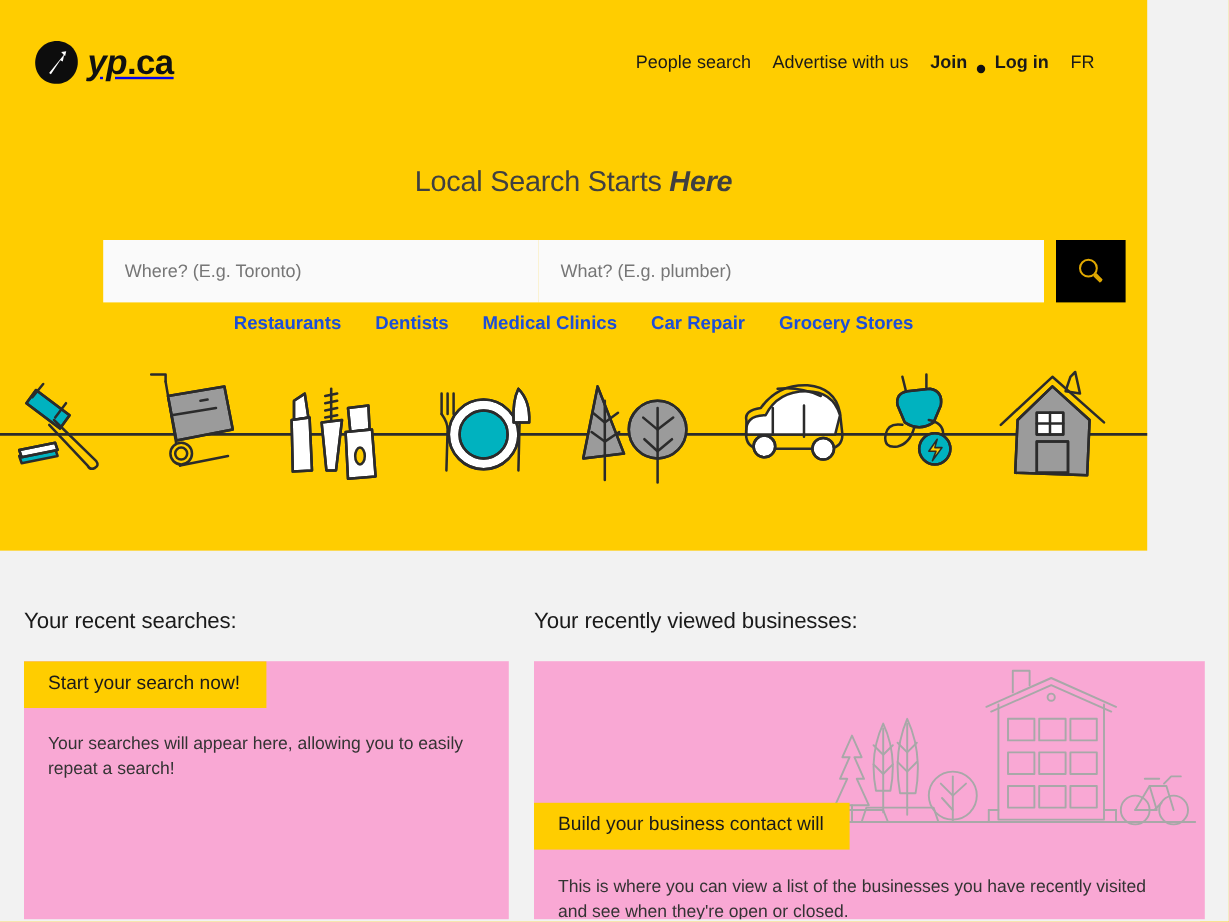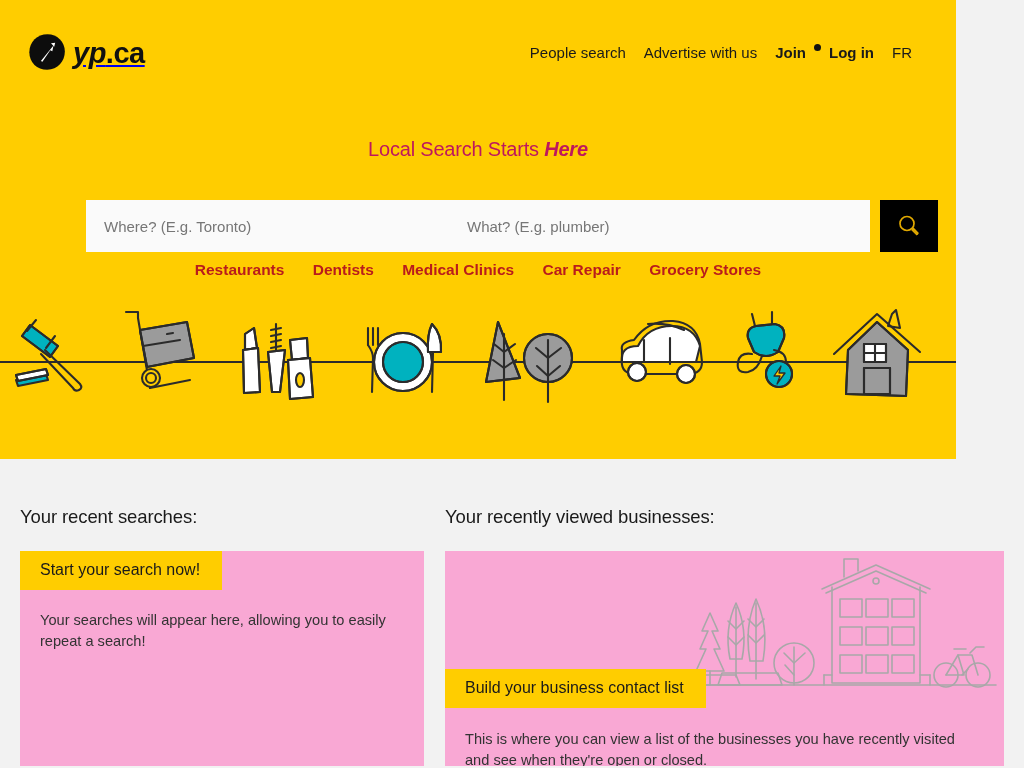--- a/index.html
+++ b/index.html
@@ -46,21 +46,21 @@
     line-height: 1;
     position: relative;
     top: 1px;
   }
   .logo-text .dotca { font-style: normal; }
 
   .nav {
     position: absolute;
     right: 44px; top: 44px;
     display: flex;
-    align-items: flex-start;
+    align-items: flex-end;
     gap: 0;
     font-size: 15px;
   }
   .nav a {
     color: #1a1a1a;
     text-decoration: none;
     white-space: nowrap;
   }
   .nav .sp { display: inline-block; width: 18px; }
   .nav .b { font-weight: bold; }
@@ -69,22 +69,22 @@
     width: 7px; height: 7px;
     border-radius: 50%;
     background: #111;
     margin: 0 8px;
   }
 
   .tagline {
     position: absolute;
     top: 138px; left: 0; right: 0;
     text-align: center;
-    font-size: 20px;
-    color: #be185d;
+    font-size: 24px;
+    color: #404040;
     letter-spacing: -0.2px;
   }
   .tagline .hl {
     font-weight: bold;
     font-style: italic;
   }
 
   
   .searchbar {
     position: absolute;
@@ -117,21 +117,21 @@
   }
 
   .cats {
     position: absolute;
     top: 261px; left: 0; right: 0;
     text-align: center;
     font-size: 15.5px;
     font-weight: bold;
   }
   .cats a {
-    color: #b91c1c;
+    color: #1d4ed8;
     text-decoration: none;
     margin: 0 12px;
   }
 
   .hero-art {
     position: absolute;
     left: 0; bottom: 39px;
     width: 1024px; height: 120px;
   }
 
@@ -413,17 +413,17 @@
           <circle cx="272" cy="124" r="12"></circle>
           <circle cx="304" cy="124" r="12"></circle>
           <path d="M272 124 L284 104 L298 104 L304 124"></path>
           <path d="M284 104 L290 124 L272 124"></path>
           <path d="M296 102 L302 96 L310 96"></path>
           <path d="M280 98 L292 98"></path>
           <path d="M288 124 L294 118"></path>
         </g>
       </svg>
 
-      <div class="banner right-b">Build your business contact list</div>
+      <div class="banner right-b">Build your business contact will</div>
       <div class="card-body right-t">This is where you can view a list of the businesses you have recently visited and see when they're open or closed.</div>
     </div>
   </div>
 </div>
 
 </body></html>

